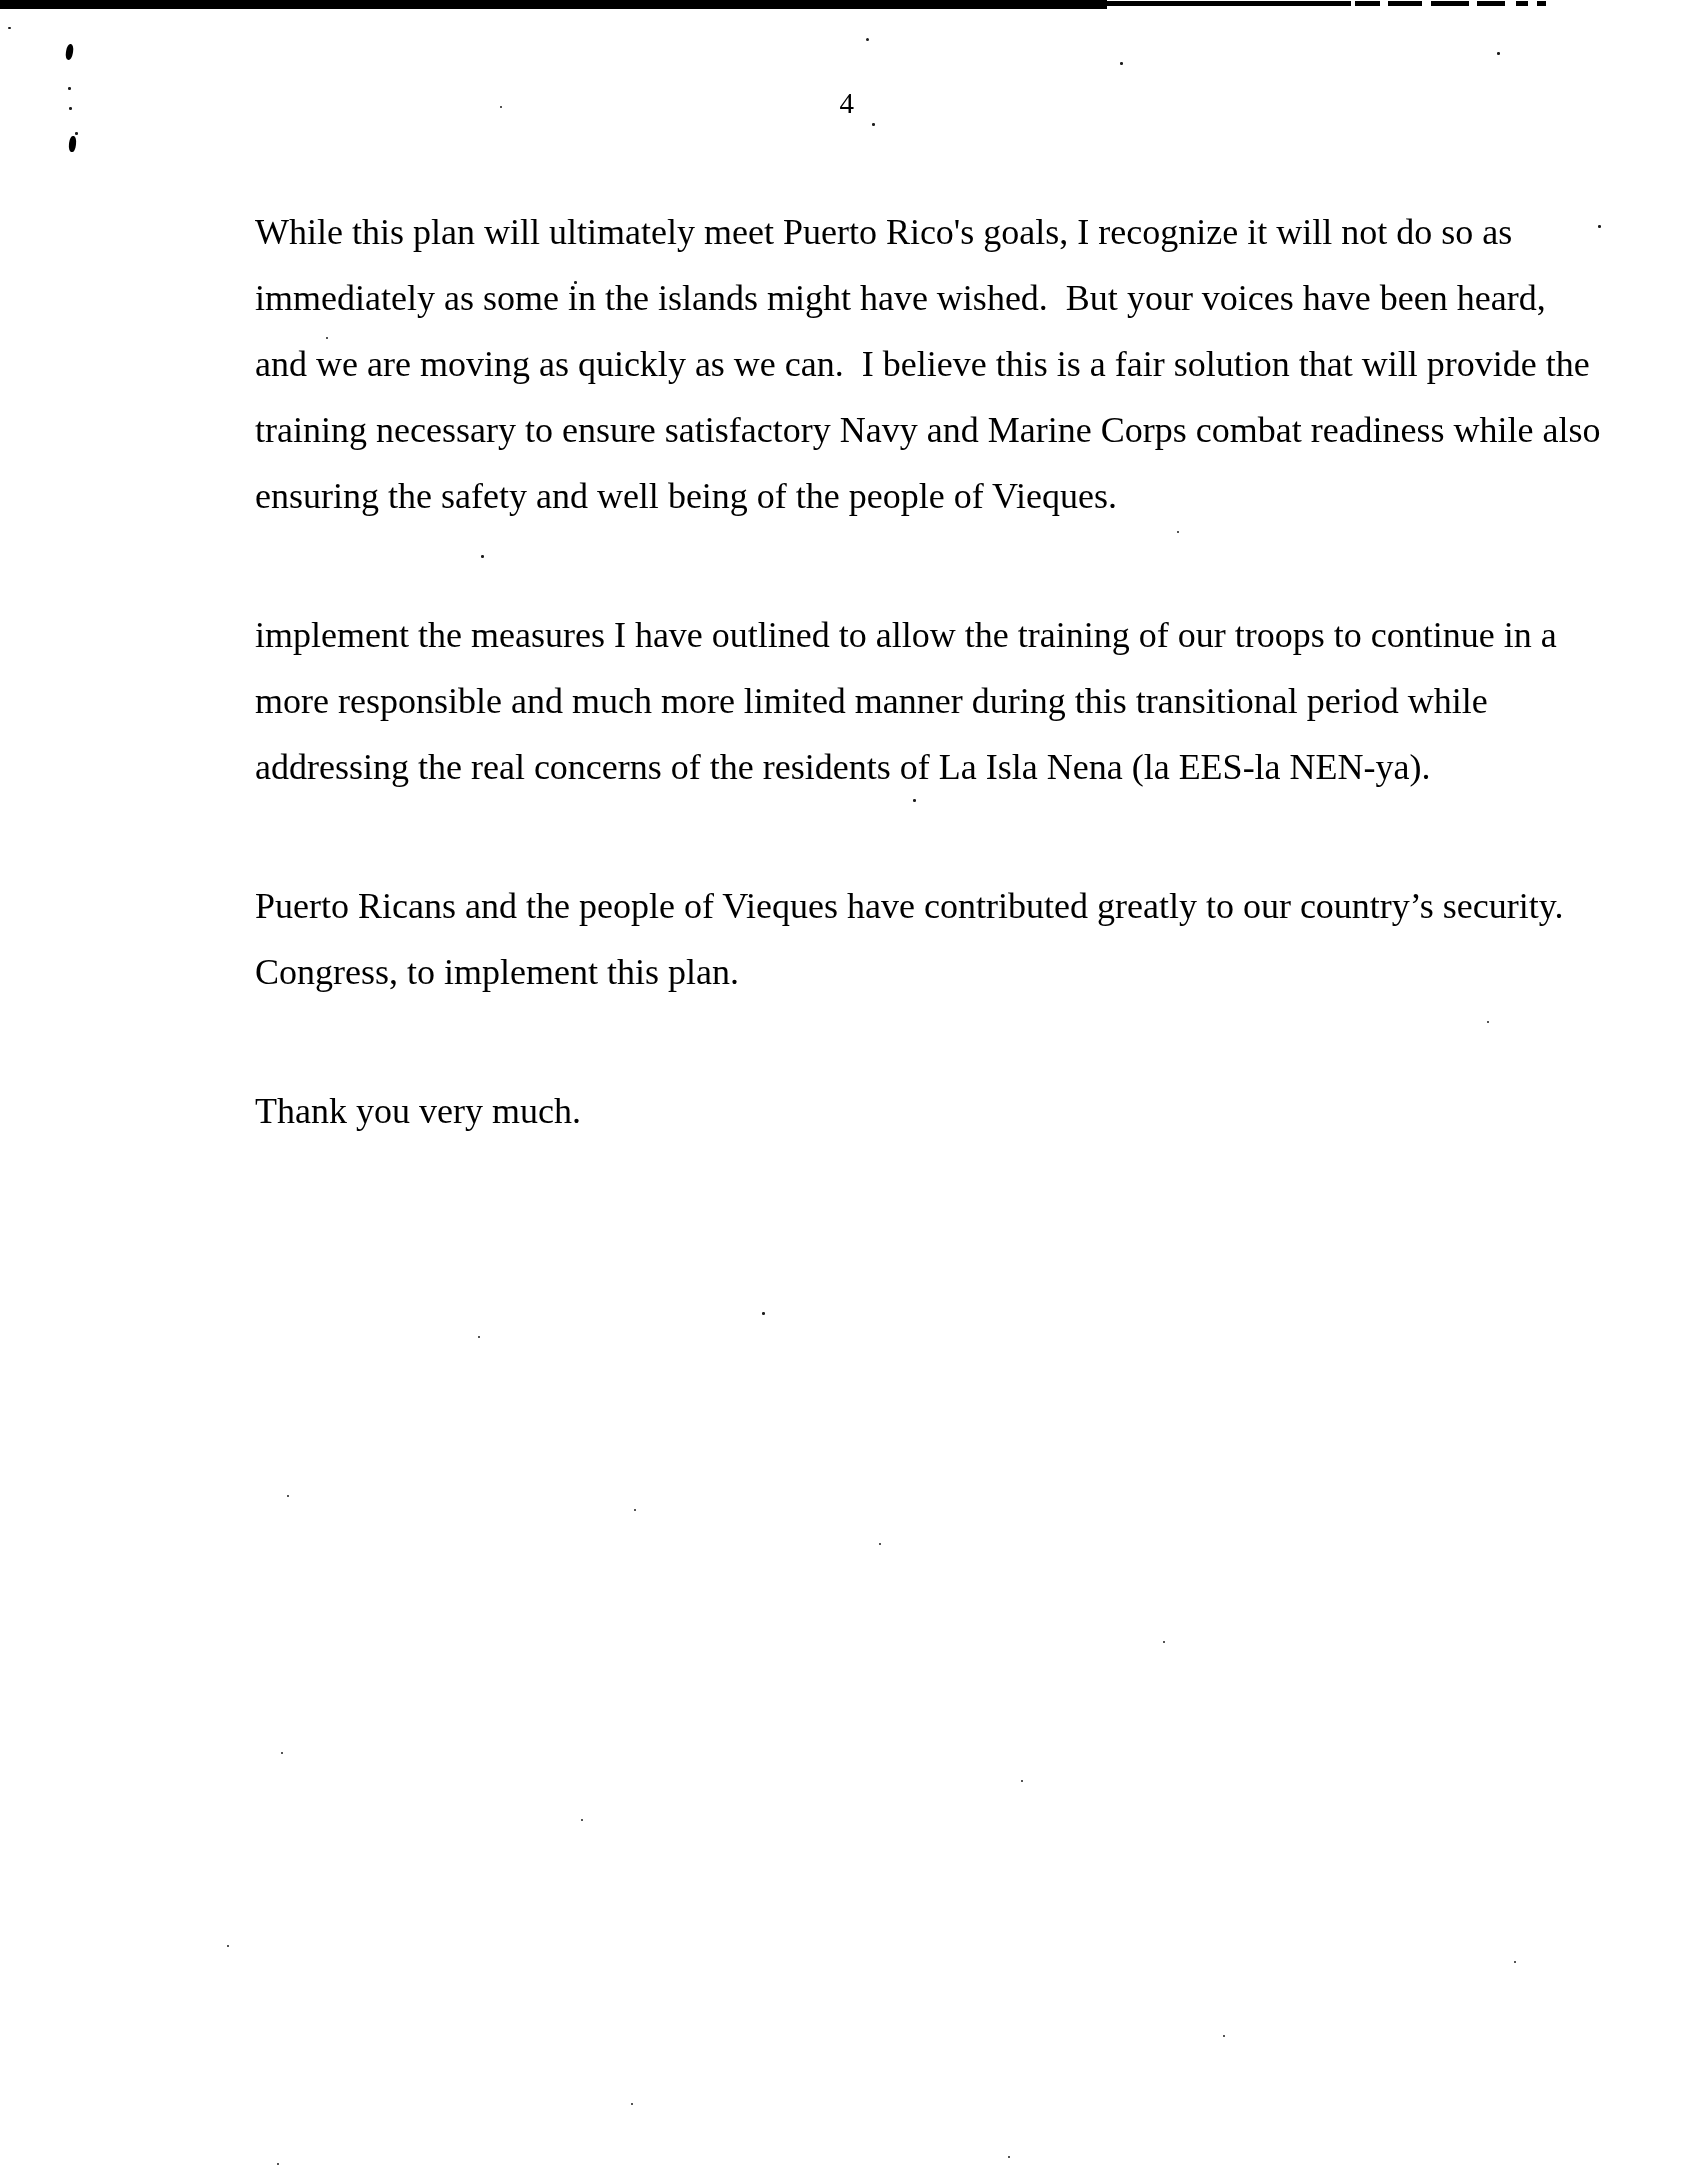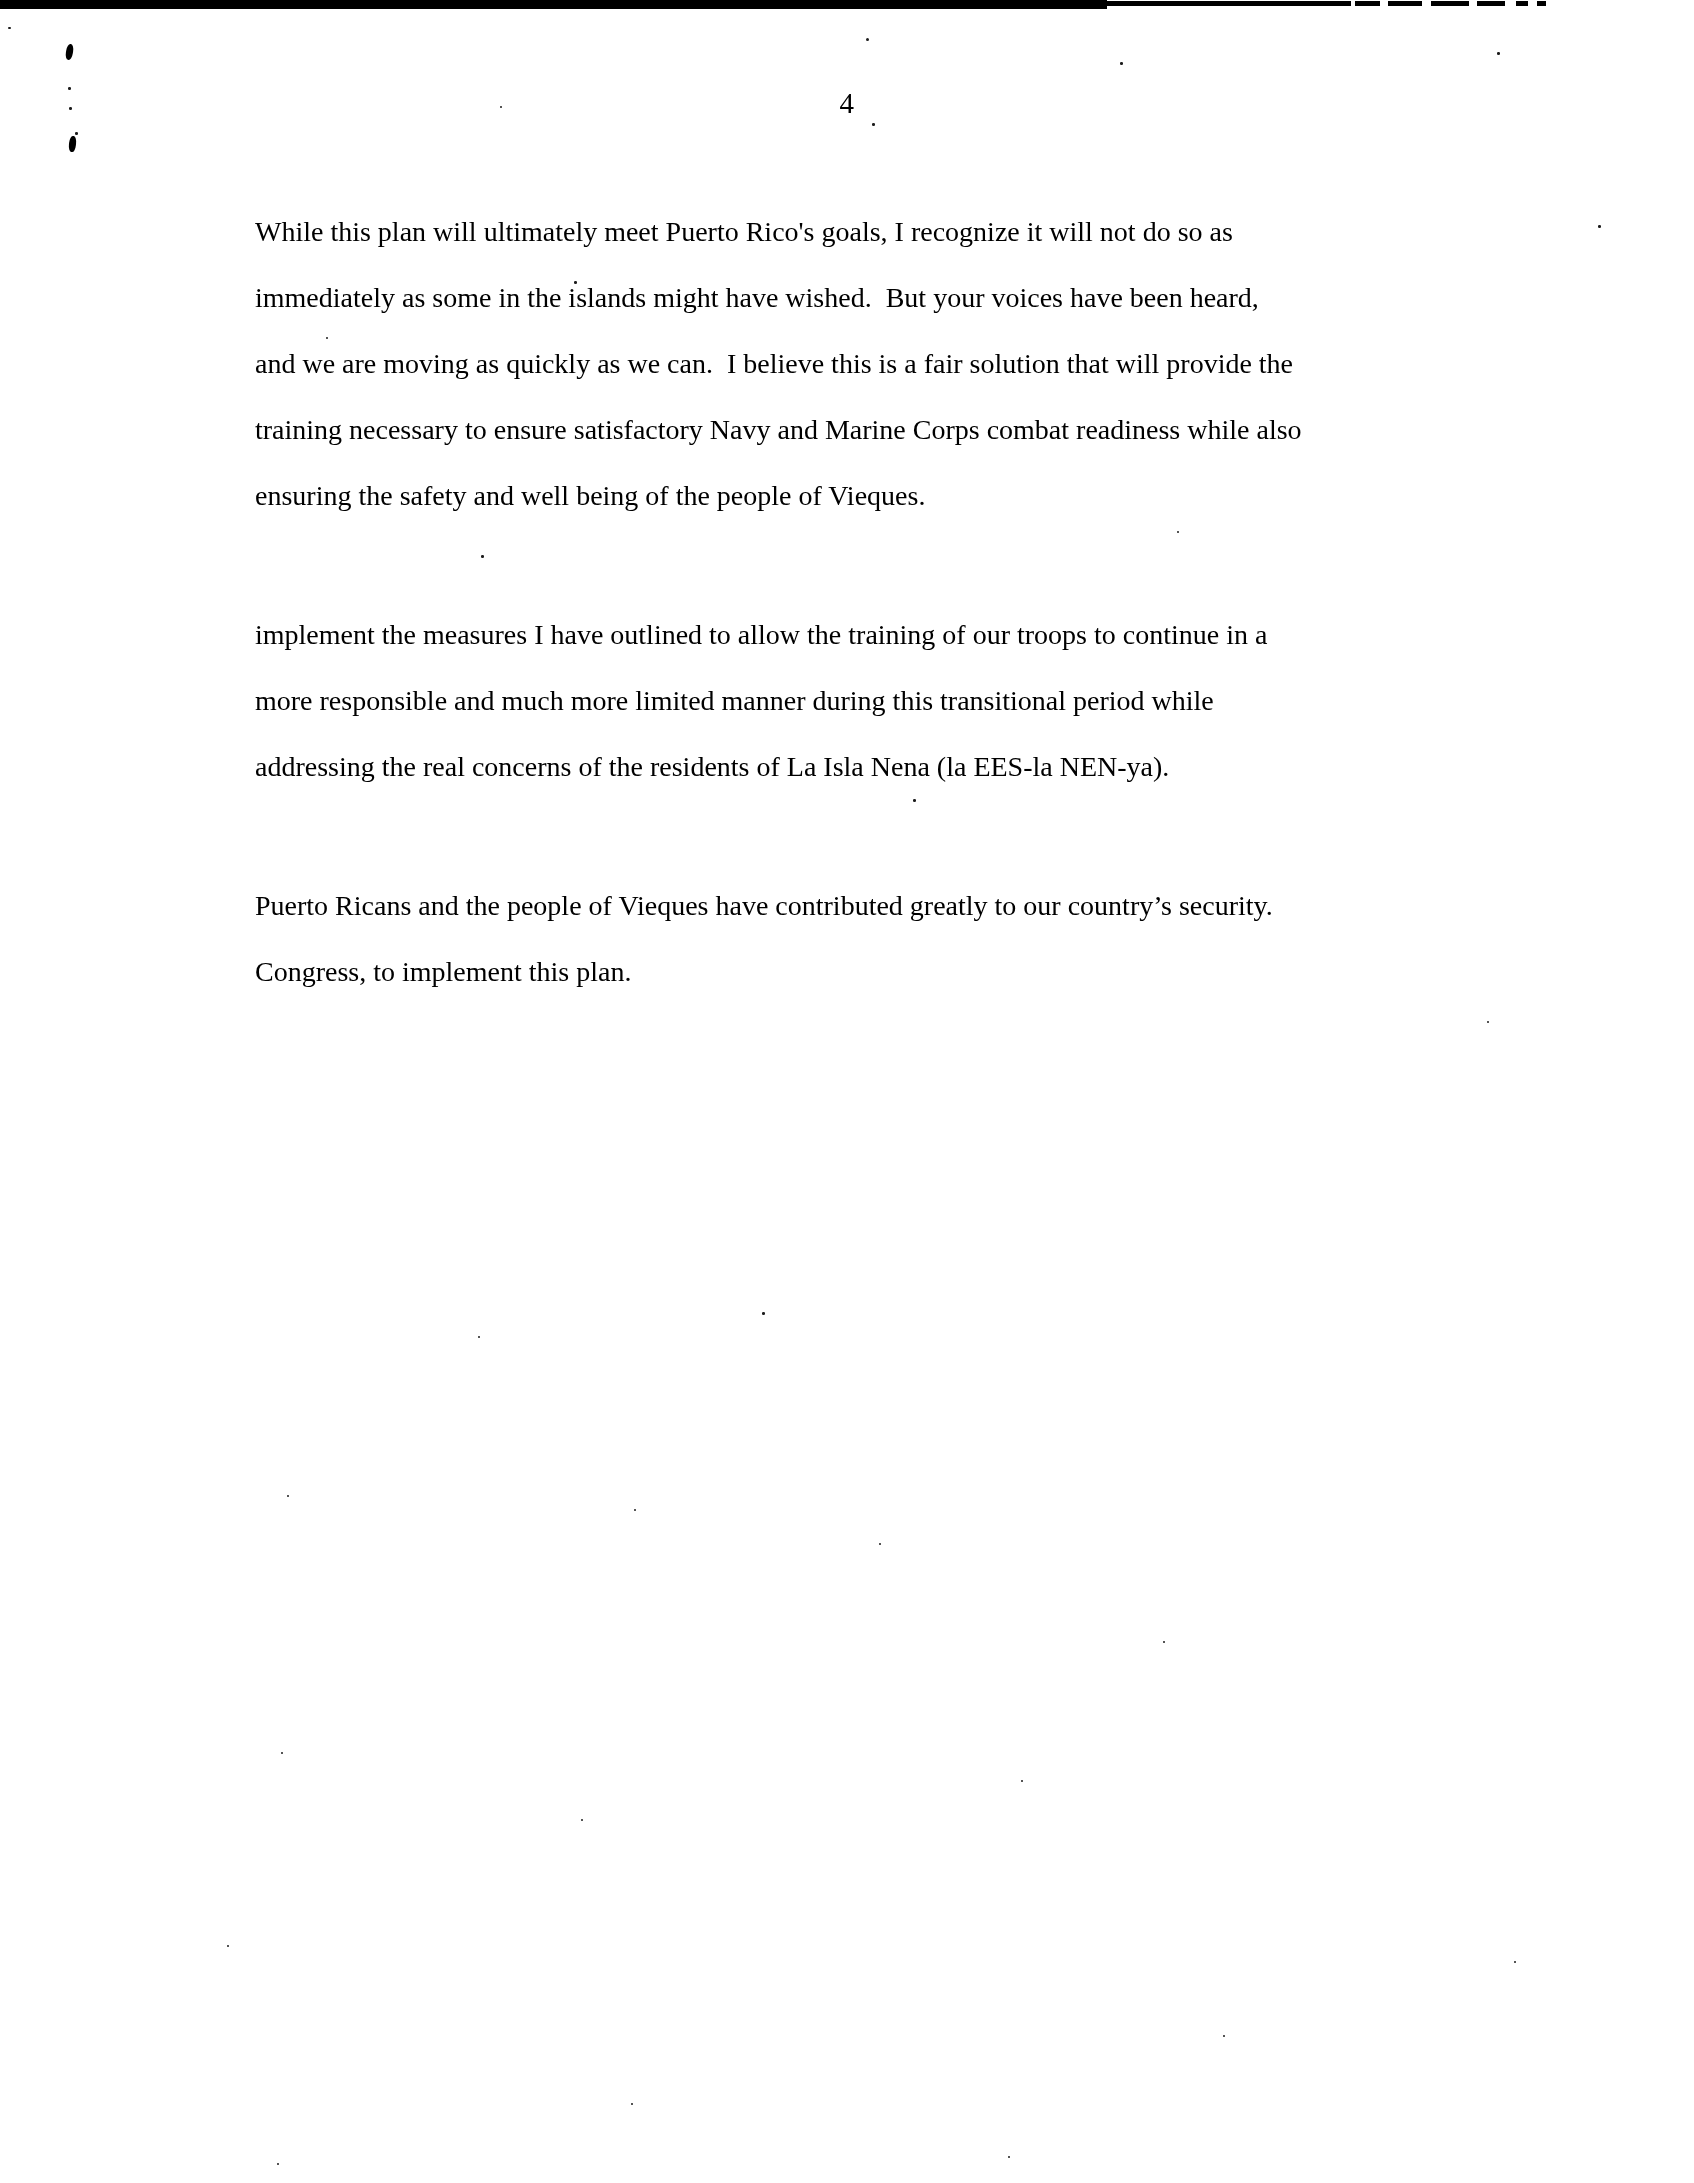--- a/index.html
+++ b/index.html
@@ -39,21 +39,21 @@
     text-align: center;
     font-size: 29px;
     letter-spacing: 0.7px;
   }
   
   .doc-body {
     position: absolute;
     top: 199px;
     left: 255px;
     right: 84px;
-    font-size: 28px;
+    font-size: 36px;
   }
   .paragraph { margin: 0 0 73px 0; }
   .line {
     white-space: pre;       
     height: 66px;          
     line-height: 66px;
   }
   
   .blob {
     position: absolute;
@@ -92,20 +92,23 @@
       </div>
       <div class="paragraph">
         <div class="line">implement the measures I have outlined to allow the training of our troops to continue in a</div>
         <div class="line">more responsible and much more limited manner during this transitional period while</div>
         <div class="line">addressing the real concerns of the residents of La Isla Nena (la EES-la NEN-ya).</div>
       </div>
       <div class="paragraph">
         <div class="line">Puerto Ricans and the people of Vieques have contributed greatly to our country’s security.</div>
         <div class="line">Congress, to implement this plan.</div>
       </div>
+      <div class="paragraph">
+        <div class="line">Thank you very much.</div>
+      </div>
     </div>
 
   <div class="blob" style="left:66px;top:44px;width:7.3px;height:16px;transform:rotate(9deg);"></div>
   <div class="blob" style="left:69px;top:136px;width:6.6px;height:16px;transform:rotate(6deg);"></div>
 
   <div id="specks">
       <div class="speck" style="left: 8px; top: 26.5px; width: 2.6px; height: 2.6px;"></div>
       <div class="speck" style="left: 68px; top: 87px; width: 2.6px; height: 2.6px;"></div>
       <div class="speck" style="left: 69px; top: 107px; width: 2.6px; height: 2.6px;"></div>
       <div class="speck" style="left: 75px; top: 132px; width: 2.6px; height: 2.6px;"></div>

